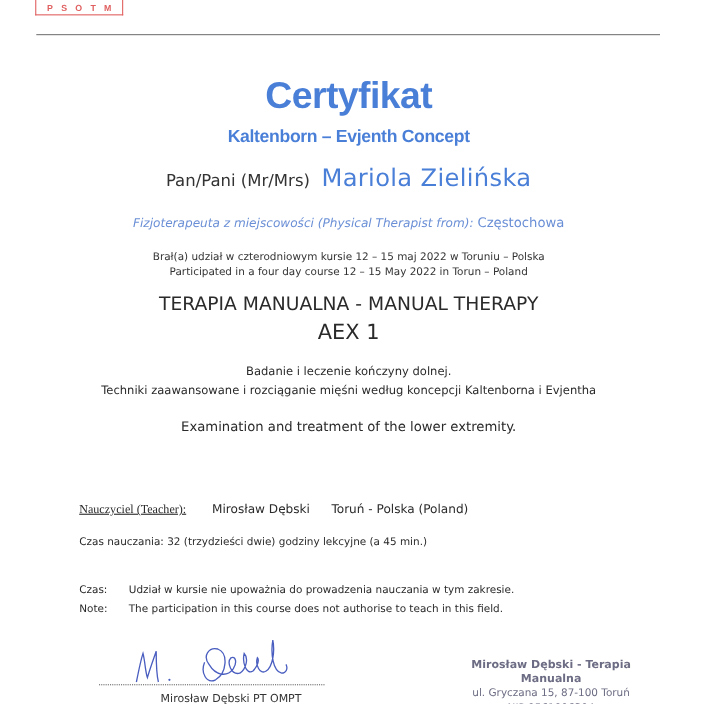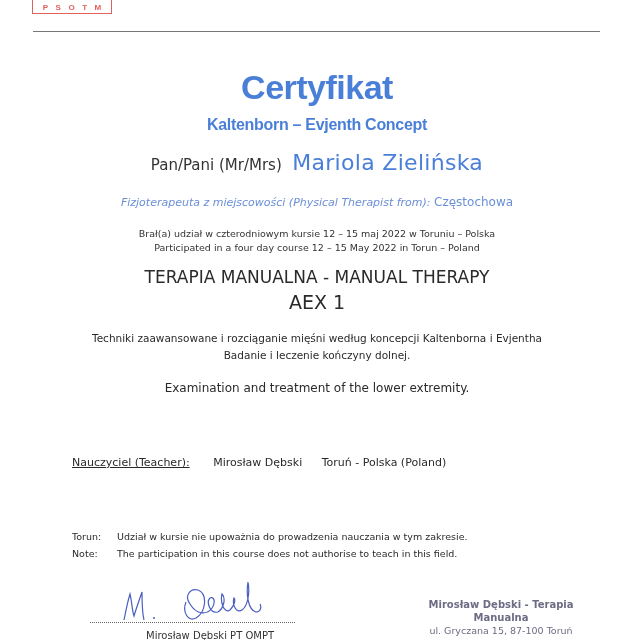--- a/index.html
+++ b/index.html
@@ -58,21 +58,21 @@
     }
     .desc-en {
       top: 378px; font-size: 12px; color: #2a2a2a; line-height: 20px;
       font-family: "DejaVu Sans", sans-serif;
     }
     .left-block {
       position: absolute; left: 72px; font-family: "DejaVu Sans", sans-serif;
       color: #2a2a2a;
     }
     .teacher { top: 456px; font-size: 11px; }
-    .teacher-label { text-decoration: underline; }
+    .teacher-label { text-decoration: underline; font-family: Liberation Serif, serif; }
     .teacher-name { margin-left: 20px; }
     .teacher-place { margin-left: 16px; }
     .duration { top: 485px; font-size: 9.5px; line-height: 16px; }
     .notes { top: 528px; font-size: 9.5px; line-height: 17px; }
     .note-label { display: inline-block; width: 42px; }
     .sig-area { position: absolute; left: 90px; top: 580px; width: 220px; height: 60px; }
     .sig-svg { position: absolute; left: 20px; top: 0; }
     .sig-dots {
       position: absolute; left: 0; top: 42px; width: 205px; height: 0;
       border-top: 1px dotted #666;
@@ -121,40 +121,41 @@
   <div>Brał(a) udział w czterodniowym kursie 12 – 15 maj 2022 w Toruniu – Polska</div>
   <div>Participated in a four day course 12 – 15 May 2022 in Torun –  Poland</div>
 </div>
 
 <div class="center course-title">
   <div>TERAPIA MANUALNA - MANUAL THERAPY</div>
   <div class="course-code">AEX 1</div>
 </div>
 
 <div class="center desc-pl">
+  <div>Badanie i leczenie kończyny dolnej.</div>
   <div>Techniki zaawansowane i rozciąganie mięśni według koncepcji Kaltenborna i Evjentha</div>
-  <div>Badanie i leczenie kończyny dolnej.</div>
 </div>
 
 <div class="center desc-en">
   <div>Examination and treatment of the lower extremity.</div>
 </div>
 
 <div class="left-block teacher">
   <span class="teacher-label">Nauczyciel (Teacher):</span>
   <span class="teacher-name">Mirosław Dębski</span>
   <span class="teacher-place">Toruń - Polska (Poland)</span>
 </div>
 
 <div class="left-block duration">
+  <div>Czas nauczania:  32 (trzydzieści dwie) godziny lekcyjne  (a 45 min.)</div>
 </div>
 
 <div class="left-block notes">
   <div>
-    <span class="note-label">Torun:</span>
+    <span class="note-label">Czas:</span>
     <span>Udział w kursie nie upoważnia do prowadzenia nauczania w tym zakresie.</span>
   </div>
   <div>
     <span class="note-label">Note:</span>
     <span>The participation in this course does not authorise to teach in this field.</span>
   </div>
 </div>
 
 <div class="sig-area">
   <svg class="sig-svg" width="190" height="46" viewBox="0 0 190 46">

